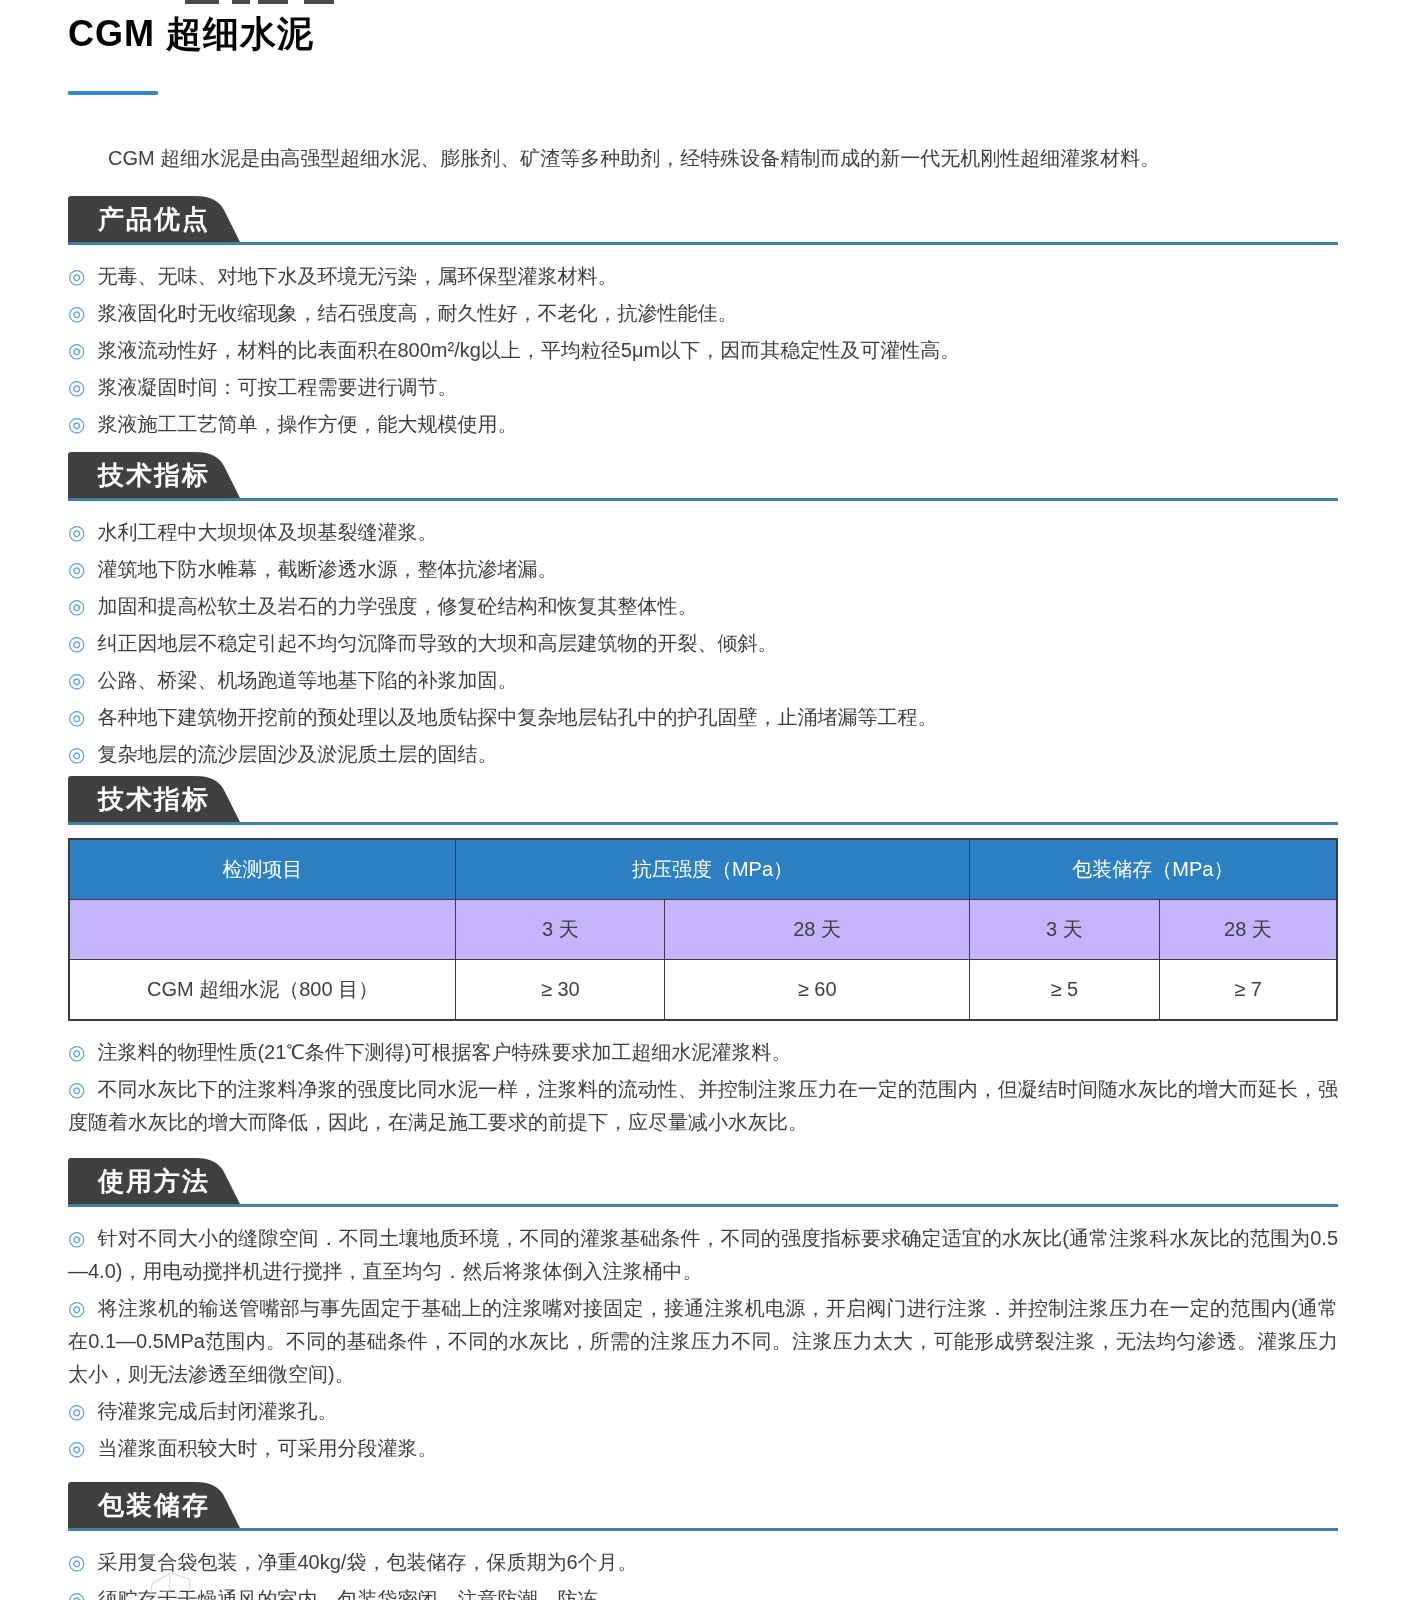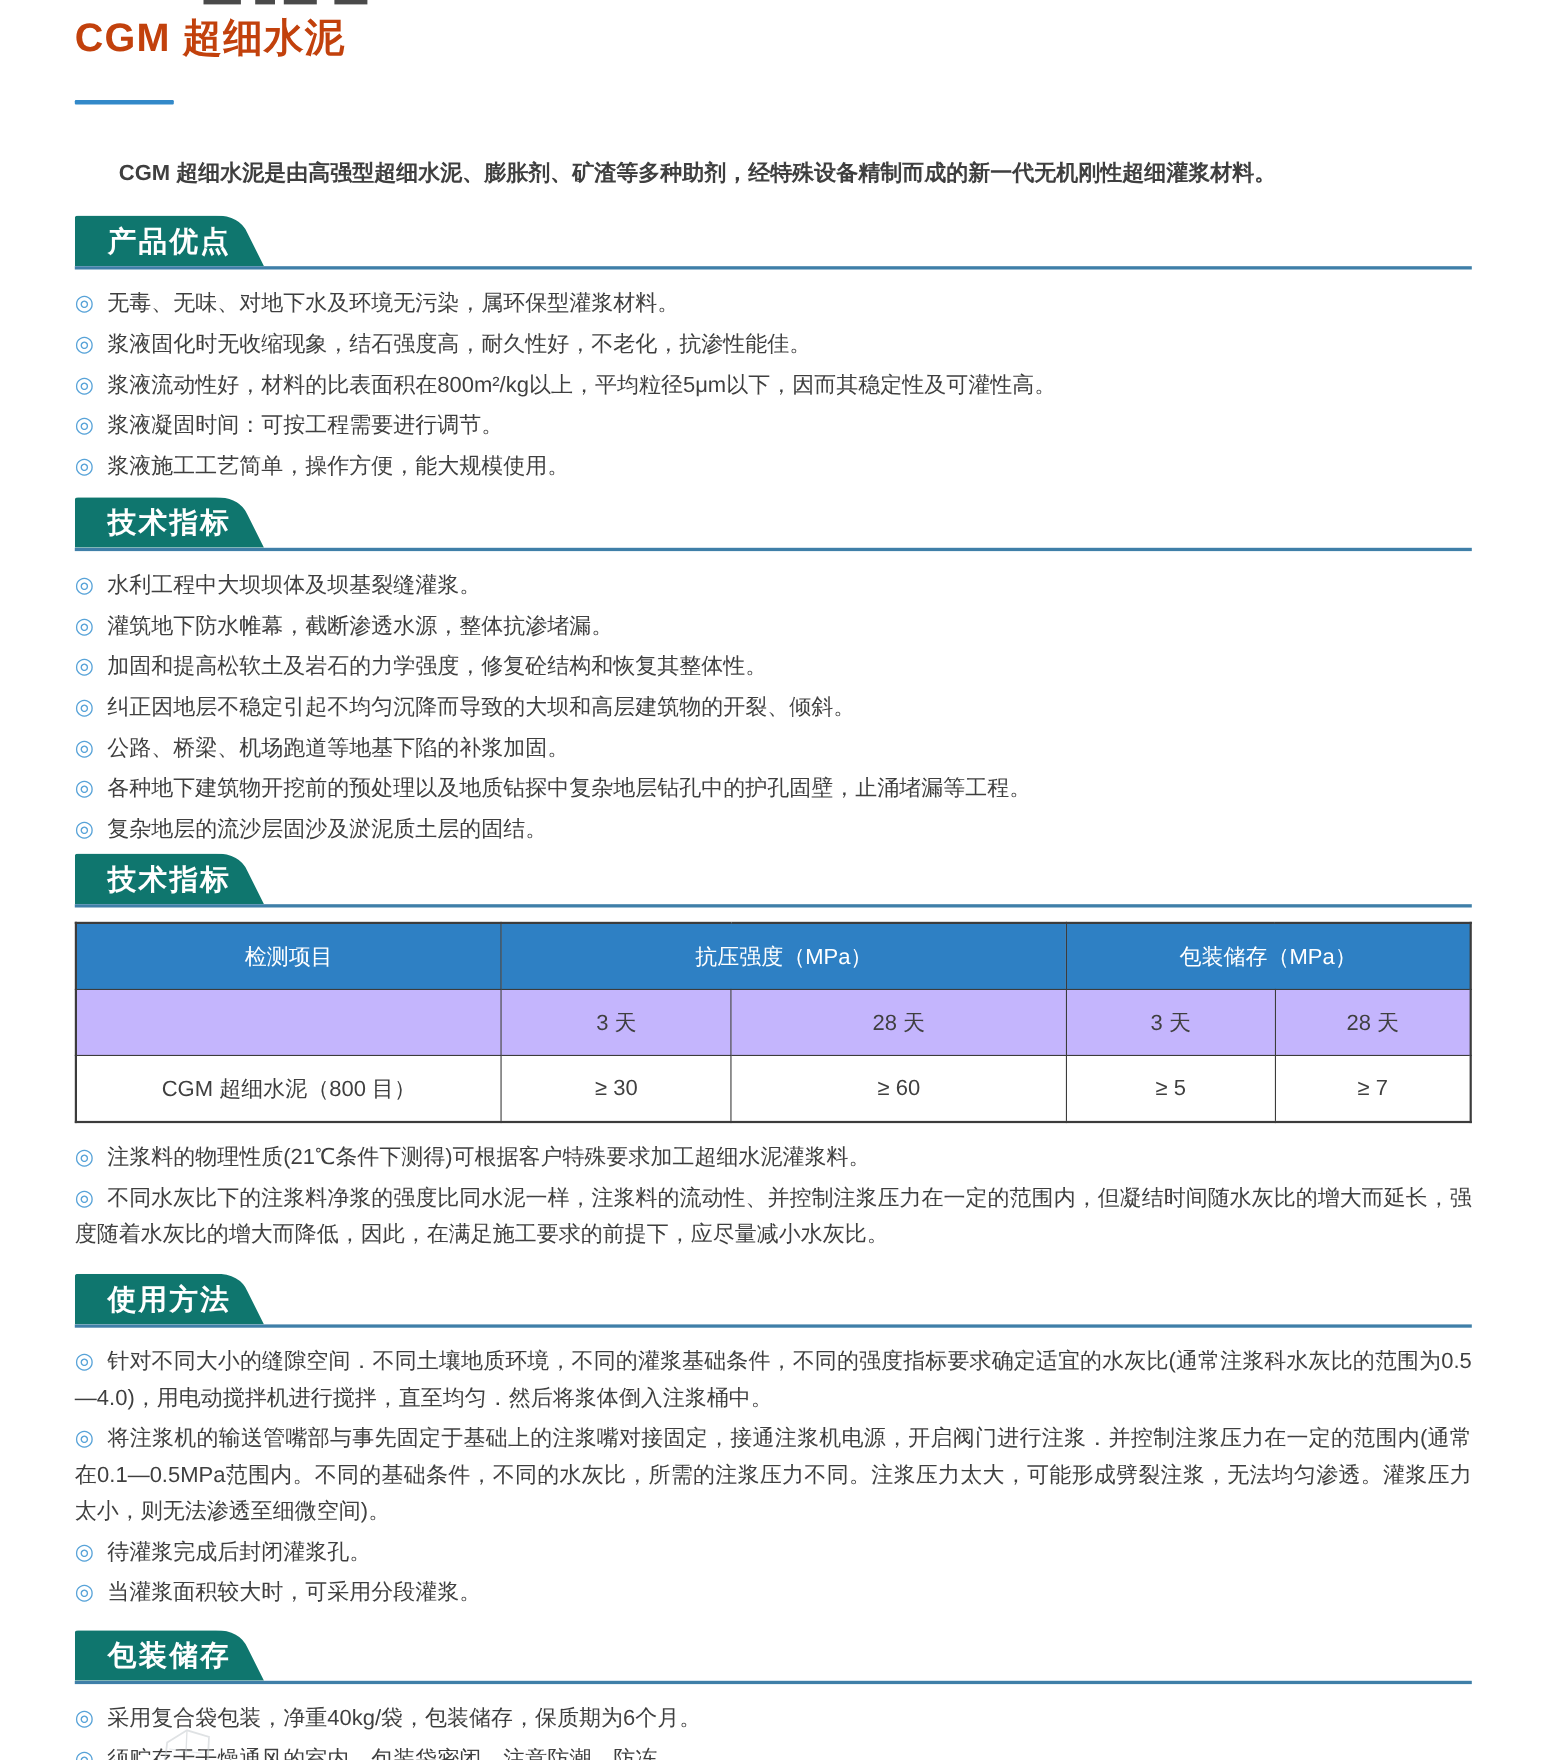--- a/index.html
+++ b/index.html
@@ -9,45 +9,45 @@
     position: relative; overflow: hidden;
     background: #ffffff;
     font-family: "Liberation Sans", sans-serif;
     color: #3F3F3F;
   }
   .content { padding: 0 68px; }
 
   .page-title {
     margin: 10px 0 0 0;
     font-size: 36px; font-weight: bold;
-    color: #c2410c; letter-spacing: 1px;
+    color: #000000; letter-spacing: 1px;
   }
   .title-rule {
     width: 90px; height: 4px;
     background: #3389C9; margin-top: 32px; border-radius: 1px;
   }
   .intro {
     margin: 48px 0 0 0;
     font-size: 20px; line-height: 1.5;
-    text-indent: 2em; text-align: justify; font-weight: bold;
+    text-indent: 2em; text-align: justify;
   }
 
   .sec-head {
     position: relative; height: 46px;
     border-bottom: 3px solid #3F7FA8;
   }
   .mt-a { margin-top: 26px; }
   .mt-b { margin-top: 14px; }
   .mt-c { margin-top: 8px; }
   .mt-d { margin-top: 22px; }
   .mt-e { margin-top: 20px; }
   .tab {
     position: absolute; left: 0; bottom: 0;
     width: 180px; height: 46px;
-    background: #0f766e;
+    background: #404040;
     border-radius: 3px 22px 0 0;
     clip-path: path("M0 0 L128 0 Q150 0 157 16 L172 46 L0 46 Z");
   }
   .tab span {
     display: block; padding-left: 30px;
     line-height: 46px; font-size: 26px; font-weight: bold;
     color: #ffffff; letter-spacing: 2px;
   }
 
   .bullets { margin-top: 15px; }

